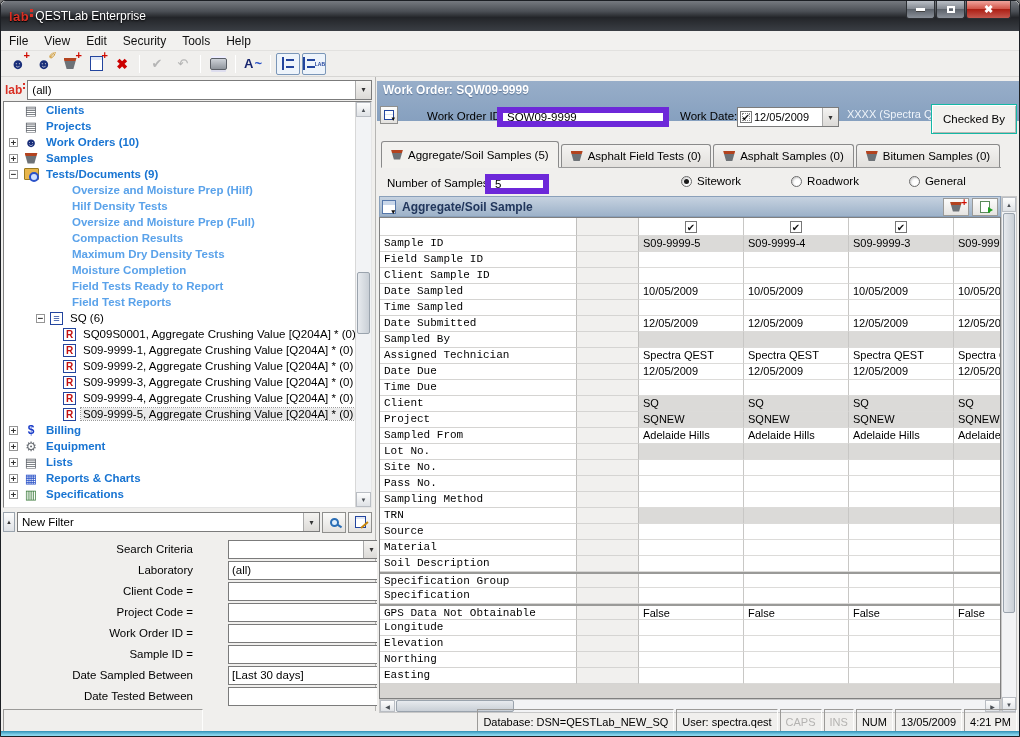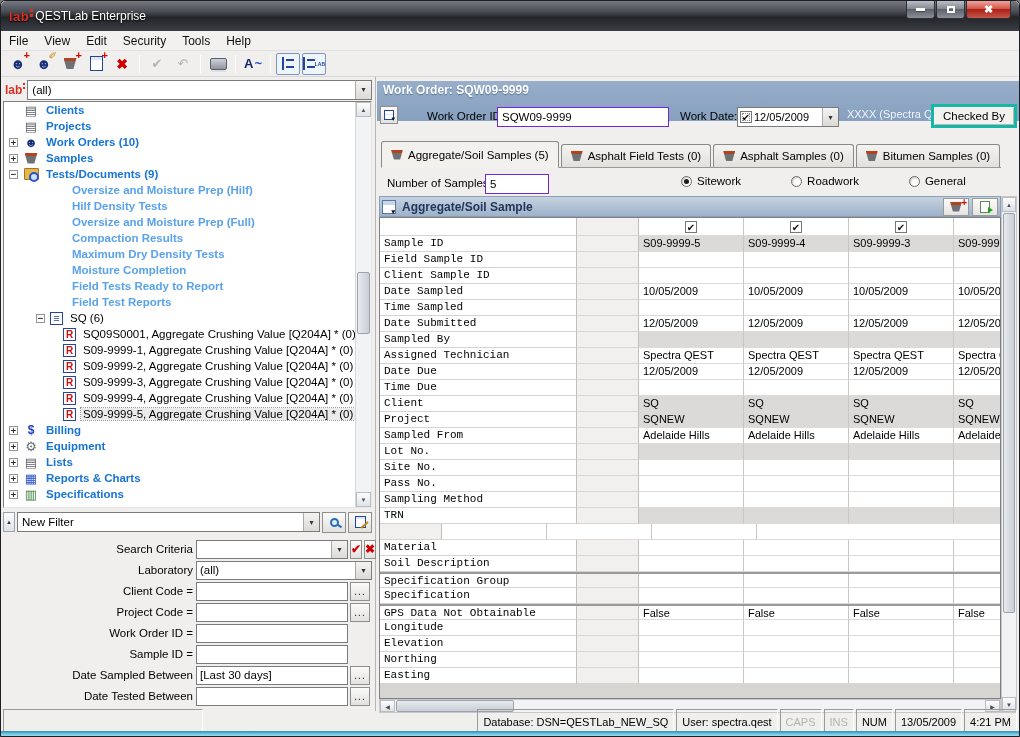--- a/index.html
+++ b/index.html
@@ -121,21 +121,21 @@
   .mag { width:9px; height:9px; border:2px solid #2a6db5; border-radius:50%;
     background:#dfeefc; position:relative; }
   .mag::after { content:""; position:absolute; width:5px; height:2px; background:#2a6db5;
     right:-5px; bottom:-2px; transform:rotate(35deg); }
   .editic { width:11px; height:12px; border:1px solid #23459e; background:#fff; position:relative;
     box-shadow:inset 0 2px 0 #dfe7f6; }
   .editic::after { content:""; position:absolute; width:9px; height:2px; background:#c8860a;
     right:-4px; bottom:1px; transform:rotate(-40deg); }
 
   .filterform { position:absolute; left:2px; top:462px; right:3px; }
-  .ffield { display:flex; align-items:center; height:20px; margin-bottom:1px; }
+  .ffield { display:flex; align-items:center; height:20px; margin-bottom:1px;gap:32px; }
   .flabel { width:193px; text-align:right; font-size:11.5px; padding-right:3px; flex:none; }
   .fbox { display:flex; align-items:center; background:#fff; border:1px solid #7b7b7b;
     height:19px; width:152px; }
   .wide .fbox { width:196px; }
   .fbox input { flex:1; border:none; outline:none; font-size:11.5px; padding-left:3px; min-width:0;
     font-family:"Liberation Sans",sans-serif; }
   .fbox .droparr { display:none; }
   .has-drop .fbox .droparr { display:flex; }
   .fbtn { display:none; width:20px; height:19px; margin-left:2px; align-items:center; justify-content:center;
     background:linear-gradient(#fbfbfa,#e3e1de); border:1px solid #8f8f8d; font-size:12px; }
@@ -151,32 +151,32 @@
     text-shadow:0 1px 1px #5a7396; }
   .wohdr .t2 { position:absolute; right:8px; bottom:1px; font-size:11px; color:#eef3f9; }
   .togglebtn { position:absolute; left:3px; top:29px; width:18px; height:18px;
     background:linear-gradient(#fdfdfc,#e4e2df); border:1px solid #8f8f8d;
     display:flex; align-items:center; justify-content:center; }
   .togglebtn .grid { width:10px; height:10px; border:1px solid #23459e;
     background:linear-gradient(#dfe7f6,#dfe7f6) 0 3px/10px 1px no-repeat,#fff; position:relative; }
   .togglebtn .grid::after { content:"\25BE"; position:absolute; right:-2px; bottom:-4px; font-size:7px; color:#111; }
   .formrow { position:absolute; left:0; top:28px; right:0; height:24px; font-size:11.5px; }
   .formrow .lbl { position:absolute; top:5px; }
-  .inputbox { position:absolute; background:#fff; border:1px solid #6d28d9; height:20px;
+  .inputbox { position:absolute; background:#fff; border:6px solid #6d28d9; height:20px;
     font-size:11.5px; padding-left:4px; font-family:"Liberation Sans",sans-serif; outline:none; }
   .datecombo { position:absolute; left:360px; top:2px; width:102px; height:20px; background:#fff;
     border:1px solid #7b7b7b; display:flex; align-items:center; }
   .cb { width:12px; height:12px; border:1px solid #777; background:#fff; display:inline-flex;
     align-items:flex-start; justify-content:center; font-size:10px; line-height:11px; color:#111;
     overflow:hidden; }
   .cb.dash { outline:1px dotted #888; outline-offset:-3px; }
   .datecombo .cb { margin:0 2px; flex:none; }
   .datecombo .dval { flex:1; font-size:11px; }
-  .checkedby { position:absolute; right:2px; top:27px; width:86px; height:24px;
-    background:#f2f1ee; border:3px solid #14b8a6;
+  .checkedby { position:absolute; right:2px; top:27px; width:86px; height:30px;
+    background:#f2f1ee; border:1px solid #14b8a6;
     box-shadow:inset 1px 1px 0 #fff, inset -1px -1px 0 #b8b6b2; font-size:11.5px;
     display:flex; align-items:center; justify-content:center; }
 
   .tabstrip { position:absolute; left:4px; top:64px; right:18px; height:27px; display:flex;
     align-items:flex-end; border-bottom:1px solid #9a9a9a; }
   .tab { display:inline-flex; align-items:center; gap:5px; padding:0 9px; height:23px;
     border:1px solid #8a8a8a; border-bottom:none; border-radius:3px 3px 0 0;
     background:linear-gradient(#f4f3f1,#e2e0dd); font-size:11.5px; margin-right:2px; white-space:nowrap; }
   .tab.active { height:27px; background:#f2f1ee; margin-bottom:-1px; border-bottom:1px solid #f2f1ee; }
   .bucket { width:12px; height:10px; background:linear-gradient(#b3431f 0 3px,#6d7277 3px);
@@ -795,20 +795,21 @@
           <div class="grow shaded">
             <div class="glabel">TRN</div>
             <div class="gnarrow"></div>
             <div class="gcell"></div>
             <div class="gcell"></div>
             <div class="gcell"></div>
             <div class="gcell c4"></div>
           </div>
 
           <div class="grow">
+            <div class="glabel">Source</div>
             <div class="gnarrow"></div>
             <div class="gcell"></div>
             <div class="gcell"></div>
             <div class="gcell"></div>
             <div class="gcell c4"></div>
           </div>
 
           <div class="grow">
             <div class="glabel">Material</div>
             <div class="gnarrow"></div>

